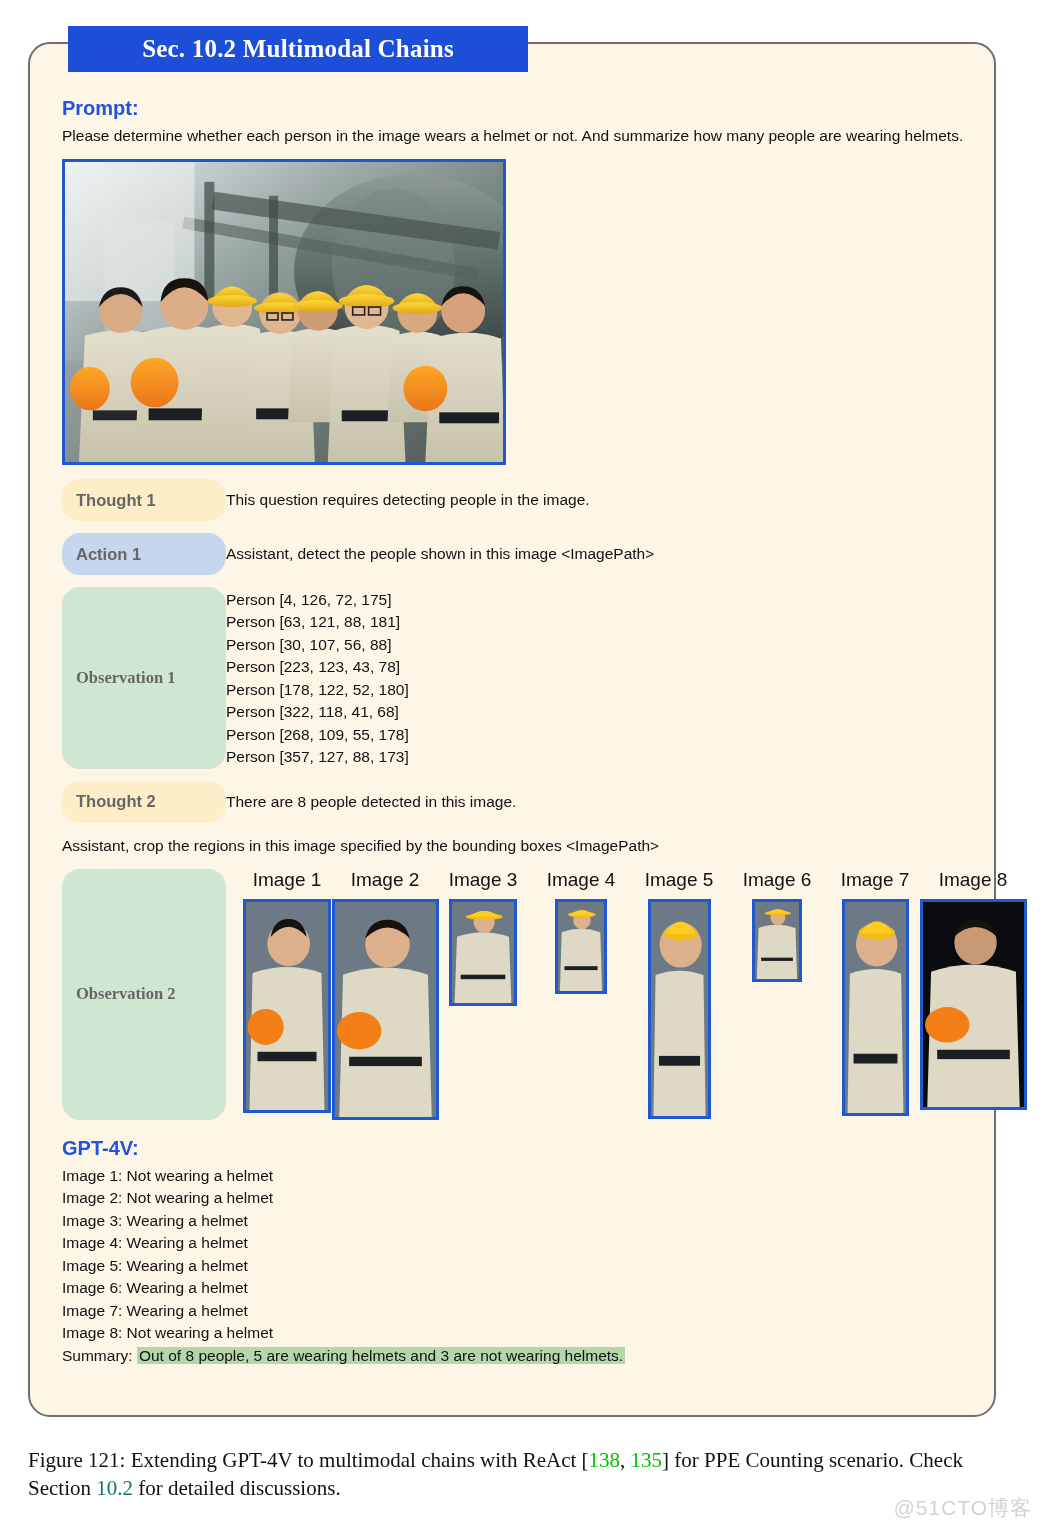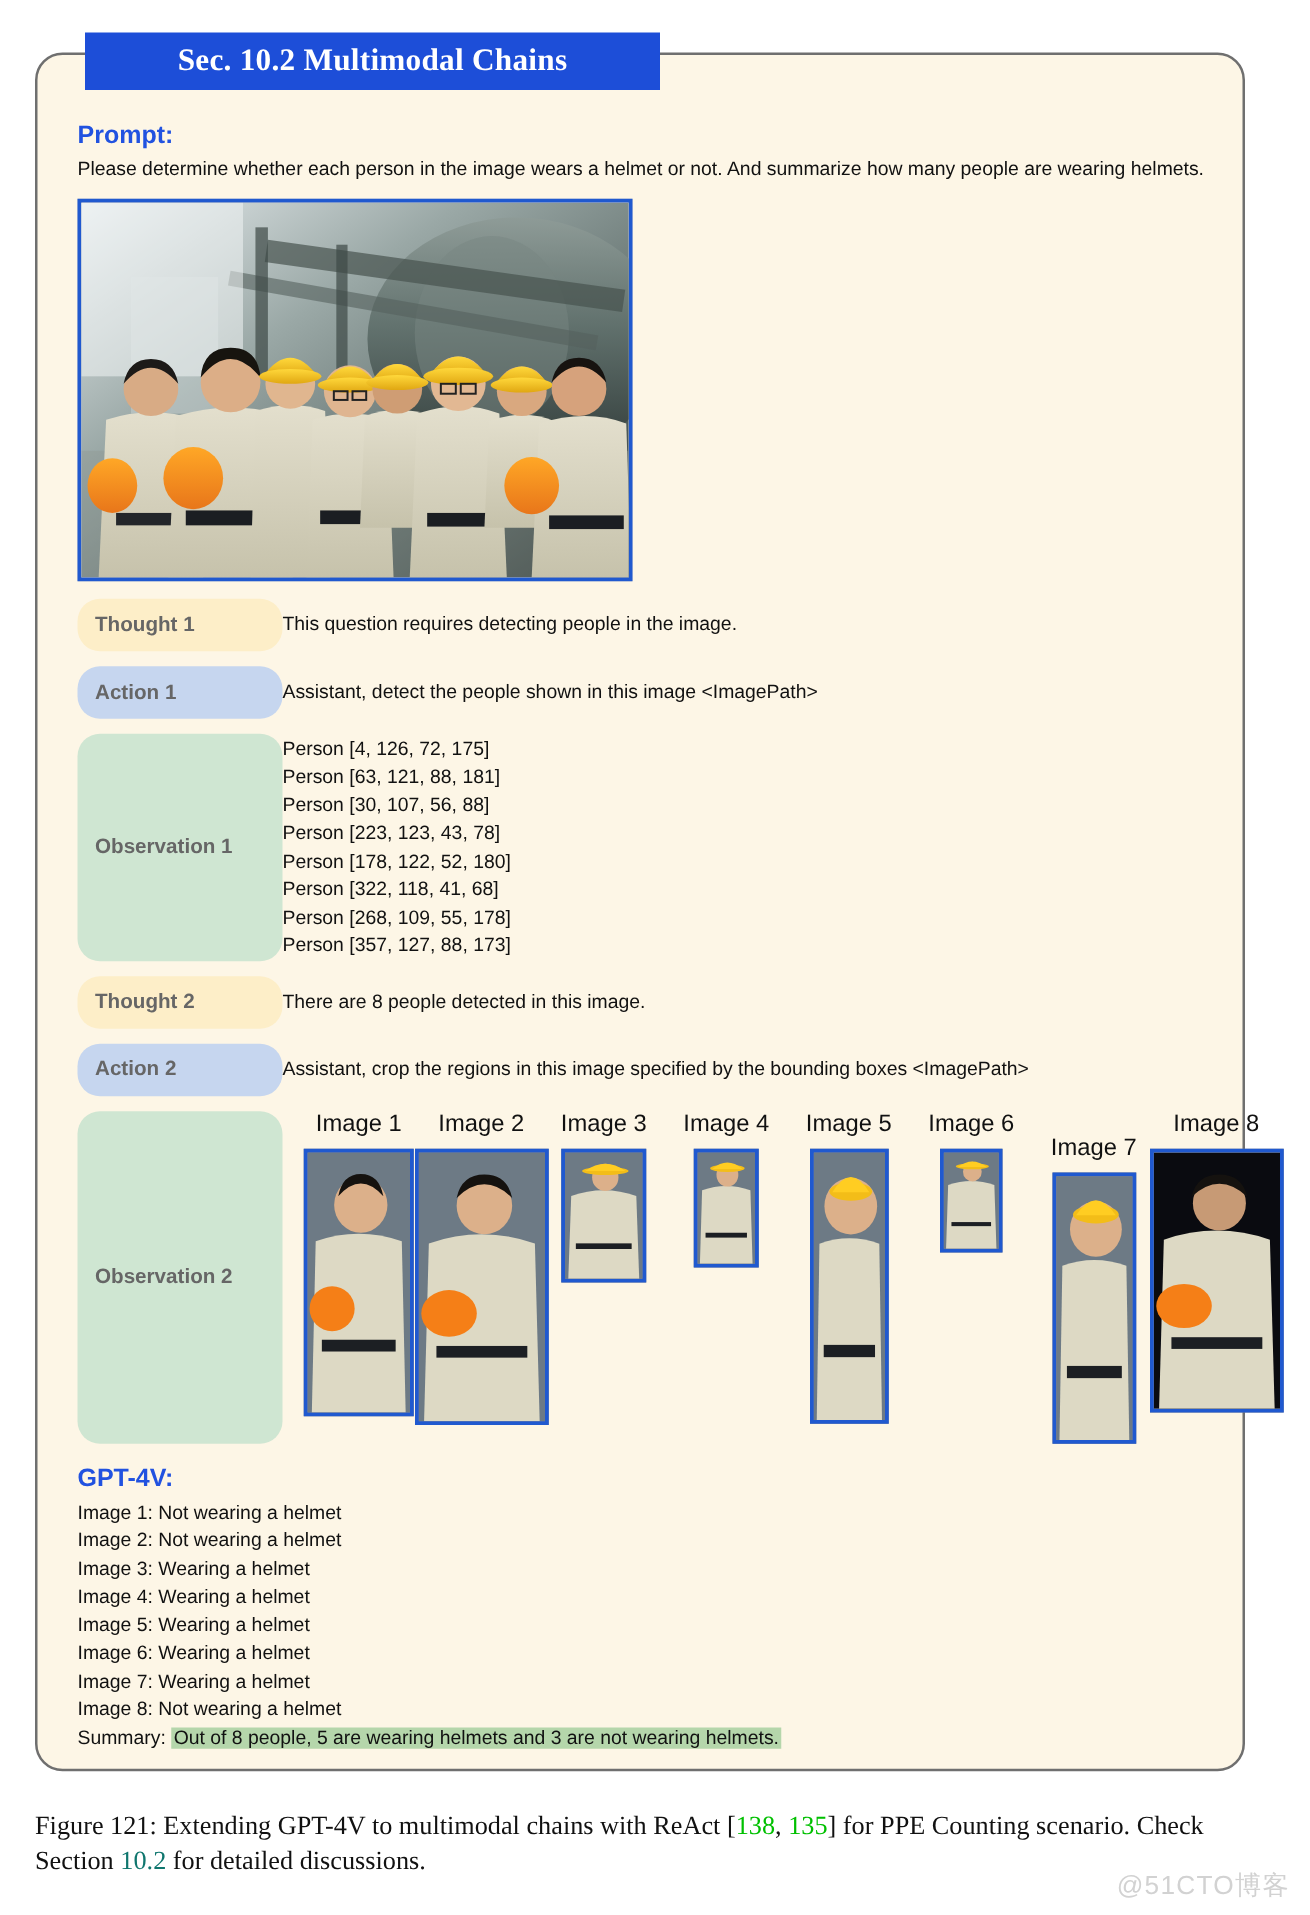--- a/index.html
+++ b/index.html
@@ -81,21 +81,21 @@
     font-size: 16.5px;
     color: #666666;
     display: flex; align-items: center;
     padding-left: 14px;
     box-sizing: border-box;
     min-height: 42px;
     border-radius: 18px;
   }
   .chip.thought     { background: #fdeec8; }
   .chip.action      { background: #c6d6ef; }
-  .chip.observation { background: #cfe6d2; }
+  .chip.observation { background: #cfe6d2; font-family: Liberation Serif, serif; }
 
   .row-body {
     flex: 1;
     display: flex; align-items: center;
     font-size: 15.5px;
     color: #111111;
     line-height: 1.42;
   }
   .row-body.top { align-items: flex-start; padding-top: 2px; }
   .obs-list { white-space: pre-line; line-height: 1.45; }
@@ -297,21 +297,20 @@
 Person [357, 127, 88, 173]</div>
         </div>
       </div>
 
       <div class="row">
         <div class="chip thought">Thought 2</div>
         <div class="row-body">There are 8 people detected in this image.</div>
       </div>
 
       <div class="row">
-        <div class="chip action">Action 2</div>
         <div class="row-body">Assistant, crop the regions in this image specified by the bounding boxes &lt;ImagePath&gt;</div>
       </div>
 
       <div class="row obs2">
         <div class="chip observation">Observation 2</div>
         <div class="thumbs" id="thumbs">
             <div class="thumb-col" style="width: 98px;">
               <div class="thumb-label">Image 1</div>
               <div class="thumb-box" style="width: 88px; height: 214px;">
                 <svg class="thumb-svg" viewBox="0 0 100 243" preserveAspectRatio="none">
@@ -382,21 +381,21 @@
                 <svg class="thumb-svg" viewBox="0 0 100 166" preserveAspectRatio="none">
                   <rect x="0" y="0" width="100" height="166" fill="#6d7a85"></rect>
                   <path d="M8 56 q42 -14 84 0 l4 116 h-92 z" fill="#ddd9c4"></path>
                   <rect x="14" y="120" width="72" height="7" fill="#1c1f23"></rect>
                   <circle cx="52" cy="33" r="17" fill="#dcb08a"></circle>
                   <ellipse cx="52" cy="24" rx="30" ry="5" fill="#f3bd18"></ellipse>
                   <path d="M26 25 q26 -19 52 0 z" fill="#ffcd22"></path>
                 </svg>
               </div>
             </div>
-            <div class="thumb-col" style="width: 98px; margin-top: 19px;">
+            <div class="thumb-col" style="width: 98px;">
               <div class="thumb-label">Image 7</div>
               <div class="thumb-box" style="width: 67px; height: 217px;">
                 <svg class="thumb-svg" viewBox="0 0 100 324" preserveAspectRatio="none">
                   <rect x="0" y="0" width="100" height="324" fill="#6d7a85"></rect>
                   <path d="M8 110 q42 -14 84 0 l4 227 h-92 z" fill="#ddd9c4"></path>
                   <rect x="14" y="233" width="72" height="15" fill="#1c1f23"></rect>
                   <circle cx="52" cy="65" r="34" fill="#dcb08a"></circle>
                   <ellipse cx="52" cy="47" rx="30" ry="11" fill="#f3bd18"></ellipse>
                   <path d="M26 48 q26 -37 52 0 z" fill="#ffcd22"></path>
                 </svg>

